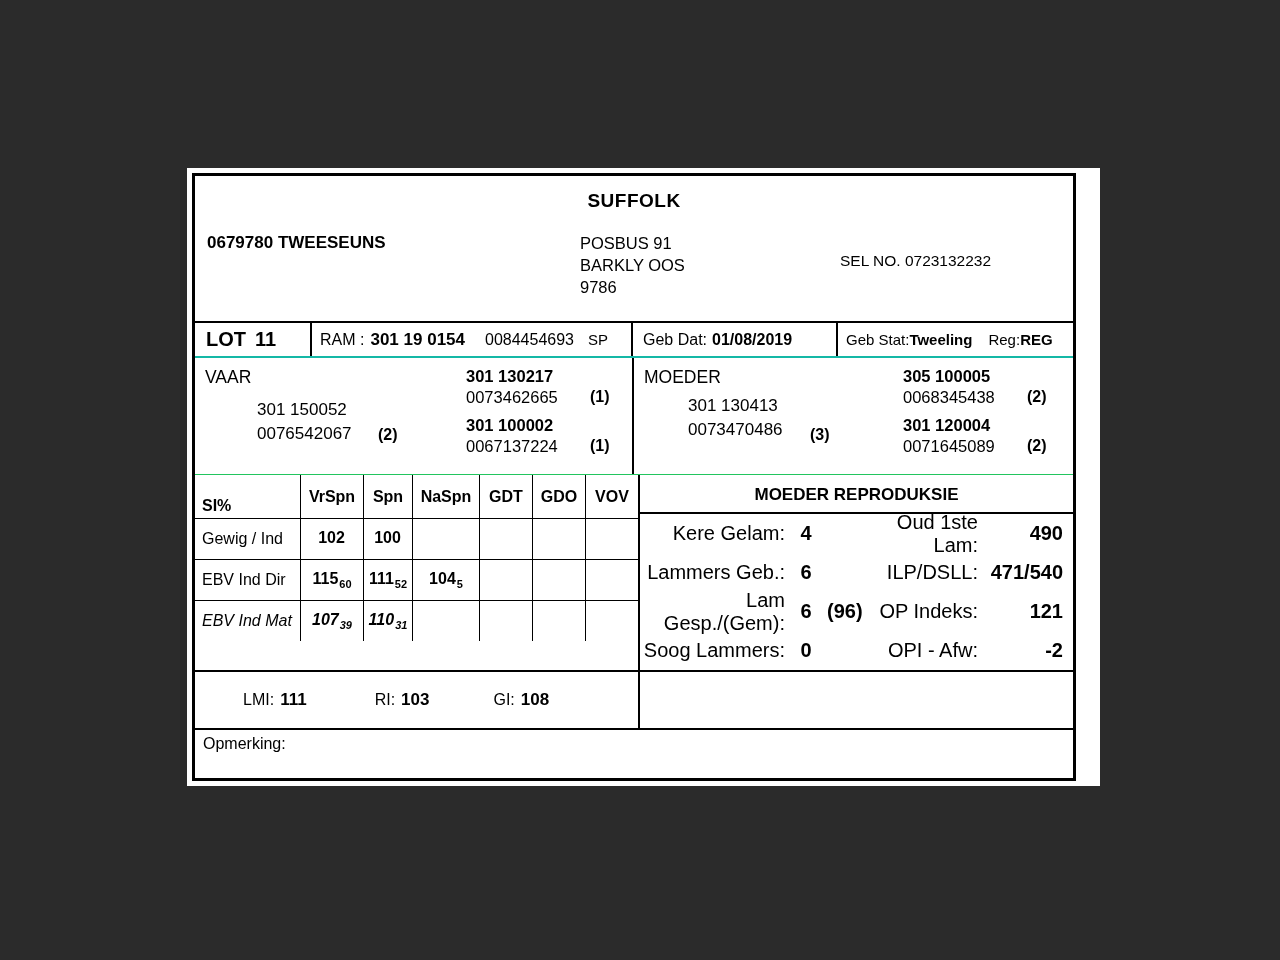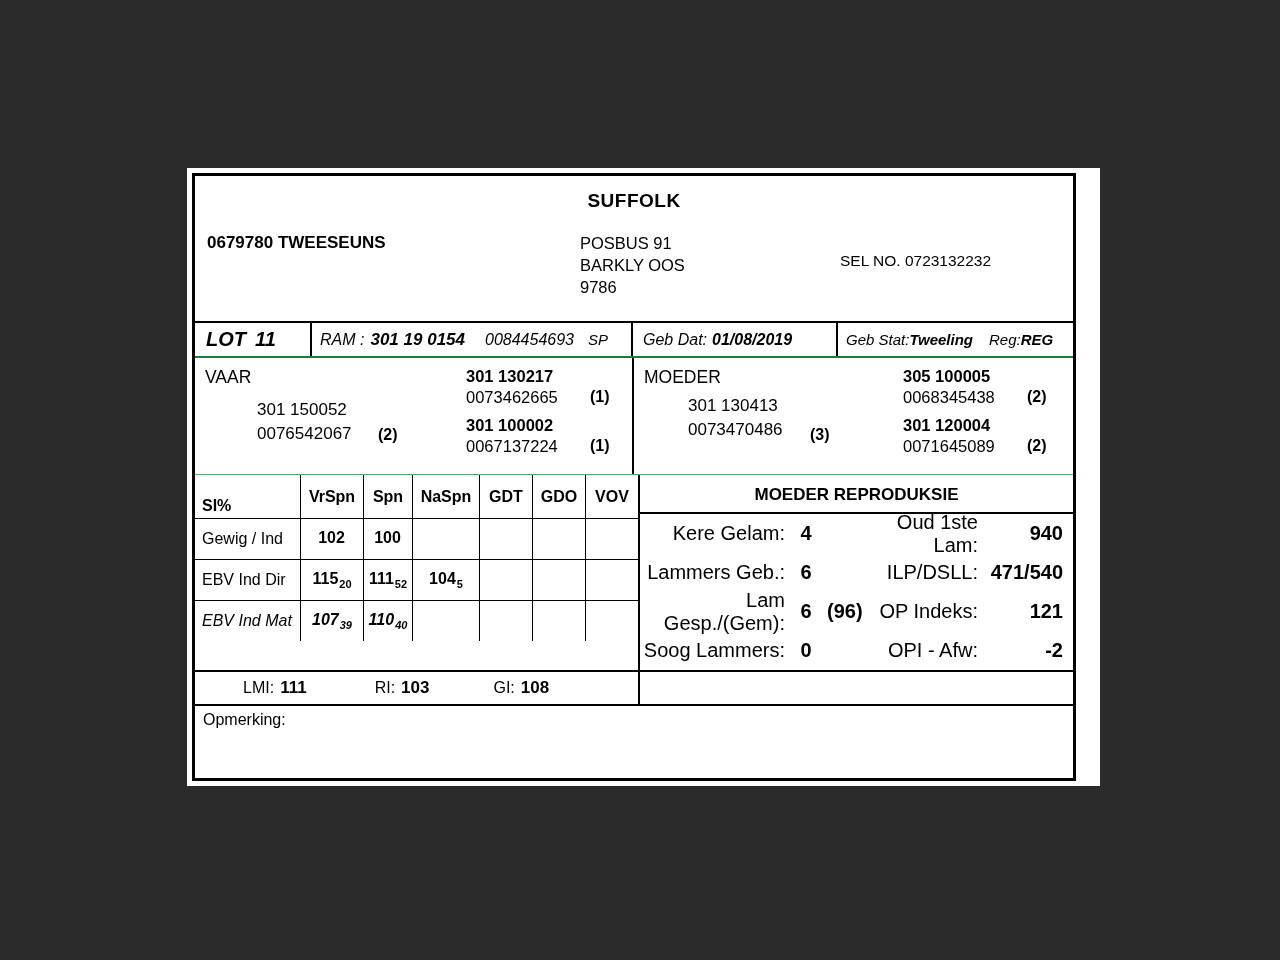--- a/index.html
+++ b/index.html
@@ -80,24 +80,23 @@
     top: 76px;
     font-size: 15.5px;
     white-space: nowrap;
   }
 
   
   .lotrow {
     position: relative;
     display: flex;
     height: 35px;
-    border-bottom: 2px solid #15803d;
+    border-bottom: 2px solid #14b8a6;
     box-sizing: border-box;
     align-items: center;
-    font-style: italic;
   }
   .lotrow > div { box-sizing: border-box; height: 100%; display: flex; align-items: center; }
   .cell-lot {
     width: 117px;
     padding-left: 11px;
     font-size: 20px;
     font-weight: bold;
     border-right: 2px solid #000;
   }
   .cell-ram {
@@ -223,21 +222,21 @@
   }
   .rr-l-label { width: 145px; text-align: right; }
   .rr-l-val { width: 42px; text-align: center; font-weight: bold; }
   .rr-l-extra { width: 48px; text-align: left; font-weight: bold; }
   .rr-r-label { flex: 1; text-align: right; }
   .rr-r-val { width: 85px; text-align: right; padding-right: 10px; font-weight: bold; }
 
   
   .idxrow {
     display: flex;
-    height: 32px;
+    height: 56px;
     align-items: center;
     box-sizing: border-box;
   }
   .idx-left {
     width: 445px;
     display: flex;
     align-items: center;
     border-right: 2px solid #000;
     box-sizing: border-box;
     height: 100%;
@@ -361,50 +360,50 @@
               <td><span class="val">102</span><span class="acc"></span></td>
               <td><span class="val">100</span><span class="acc"></span></td>
               <td><span class="val"></span><span class="acc"></span></td>
               <td><span class="val"></span></td>
               <td><span class="val"></span></td>
               <td style="border-right:none"><span class="val"></span></td>
             </tr>
 
             <tr>
               <td>EBV Ind Dir</td>
-              <td><span class="val">115</span><span class="acc">20</span></td>
+              <td><span class="val">115</span><span class="acc">60</span></td>
               <td><span class="val">111</span><span class="acc">52</span></td>
               <td><span class="val">104</span><span class="acc">5</span></td>
               <td><span class="val"></span></td>
               <td><span class="val"></span></td>
               <td style="border-right:none"><span class="val"></span></td>
             </tr>
 
             <tr>
               <td>EBV Ind Mat</td>
               <td><span class="val">107</span><span class="acc">39</span></td>
-              <td><span class="val">110</span><span class="acc">40</span></td>
+              <td><span class="val">110</span><span class="acc">31</span></td>
               <td><span class="val"></span></td>
               <td><span class="val"></span></td>
               <td><span class="val"></span></td>
               <td style="border-right:none"><span class="val"></span></td>
             </tr>
           </tbody>
             </table>
         </div>
 
         <div class="lower-right">
           <div class="repro-title">MOEDER REPRODUKSIE</div>
           <div class="repro-rows">
             <div class="repro-row">
               <div class="rr-l-label">Kere Gelam:</div>
               <div class="rr-l-val">4</div>
               <div class="rr-l-extra"></div>
               <div class="rr-r-label">Oud 1ste Lam:</div>
-              <div class="rr-r-val">940</div>
+              <div class="rr-r-val">490</div>
             </div>
             <div class="repro-row">
               <div class="rr-l-label">Lammers Geb.:</div>
               <div class="rr-l-val">6</div>
               <div class="rr-l-extra"></div>
               <div class="rr-r-label">ILP/DSLL:</div>
               <div class="rr-r-val">471/540</div>
             </div>
             <div class="repro-row">
               <div class="rr-l-label">Lam Gesp./(Gem):</div>

